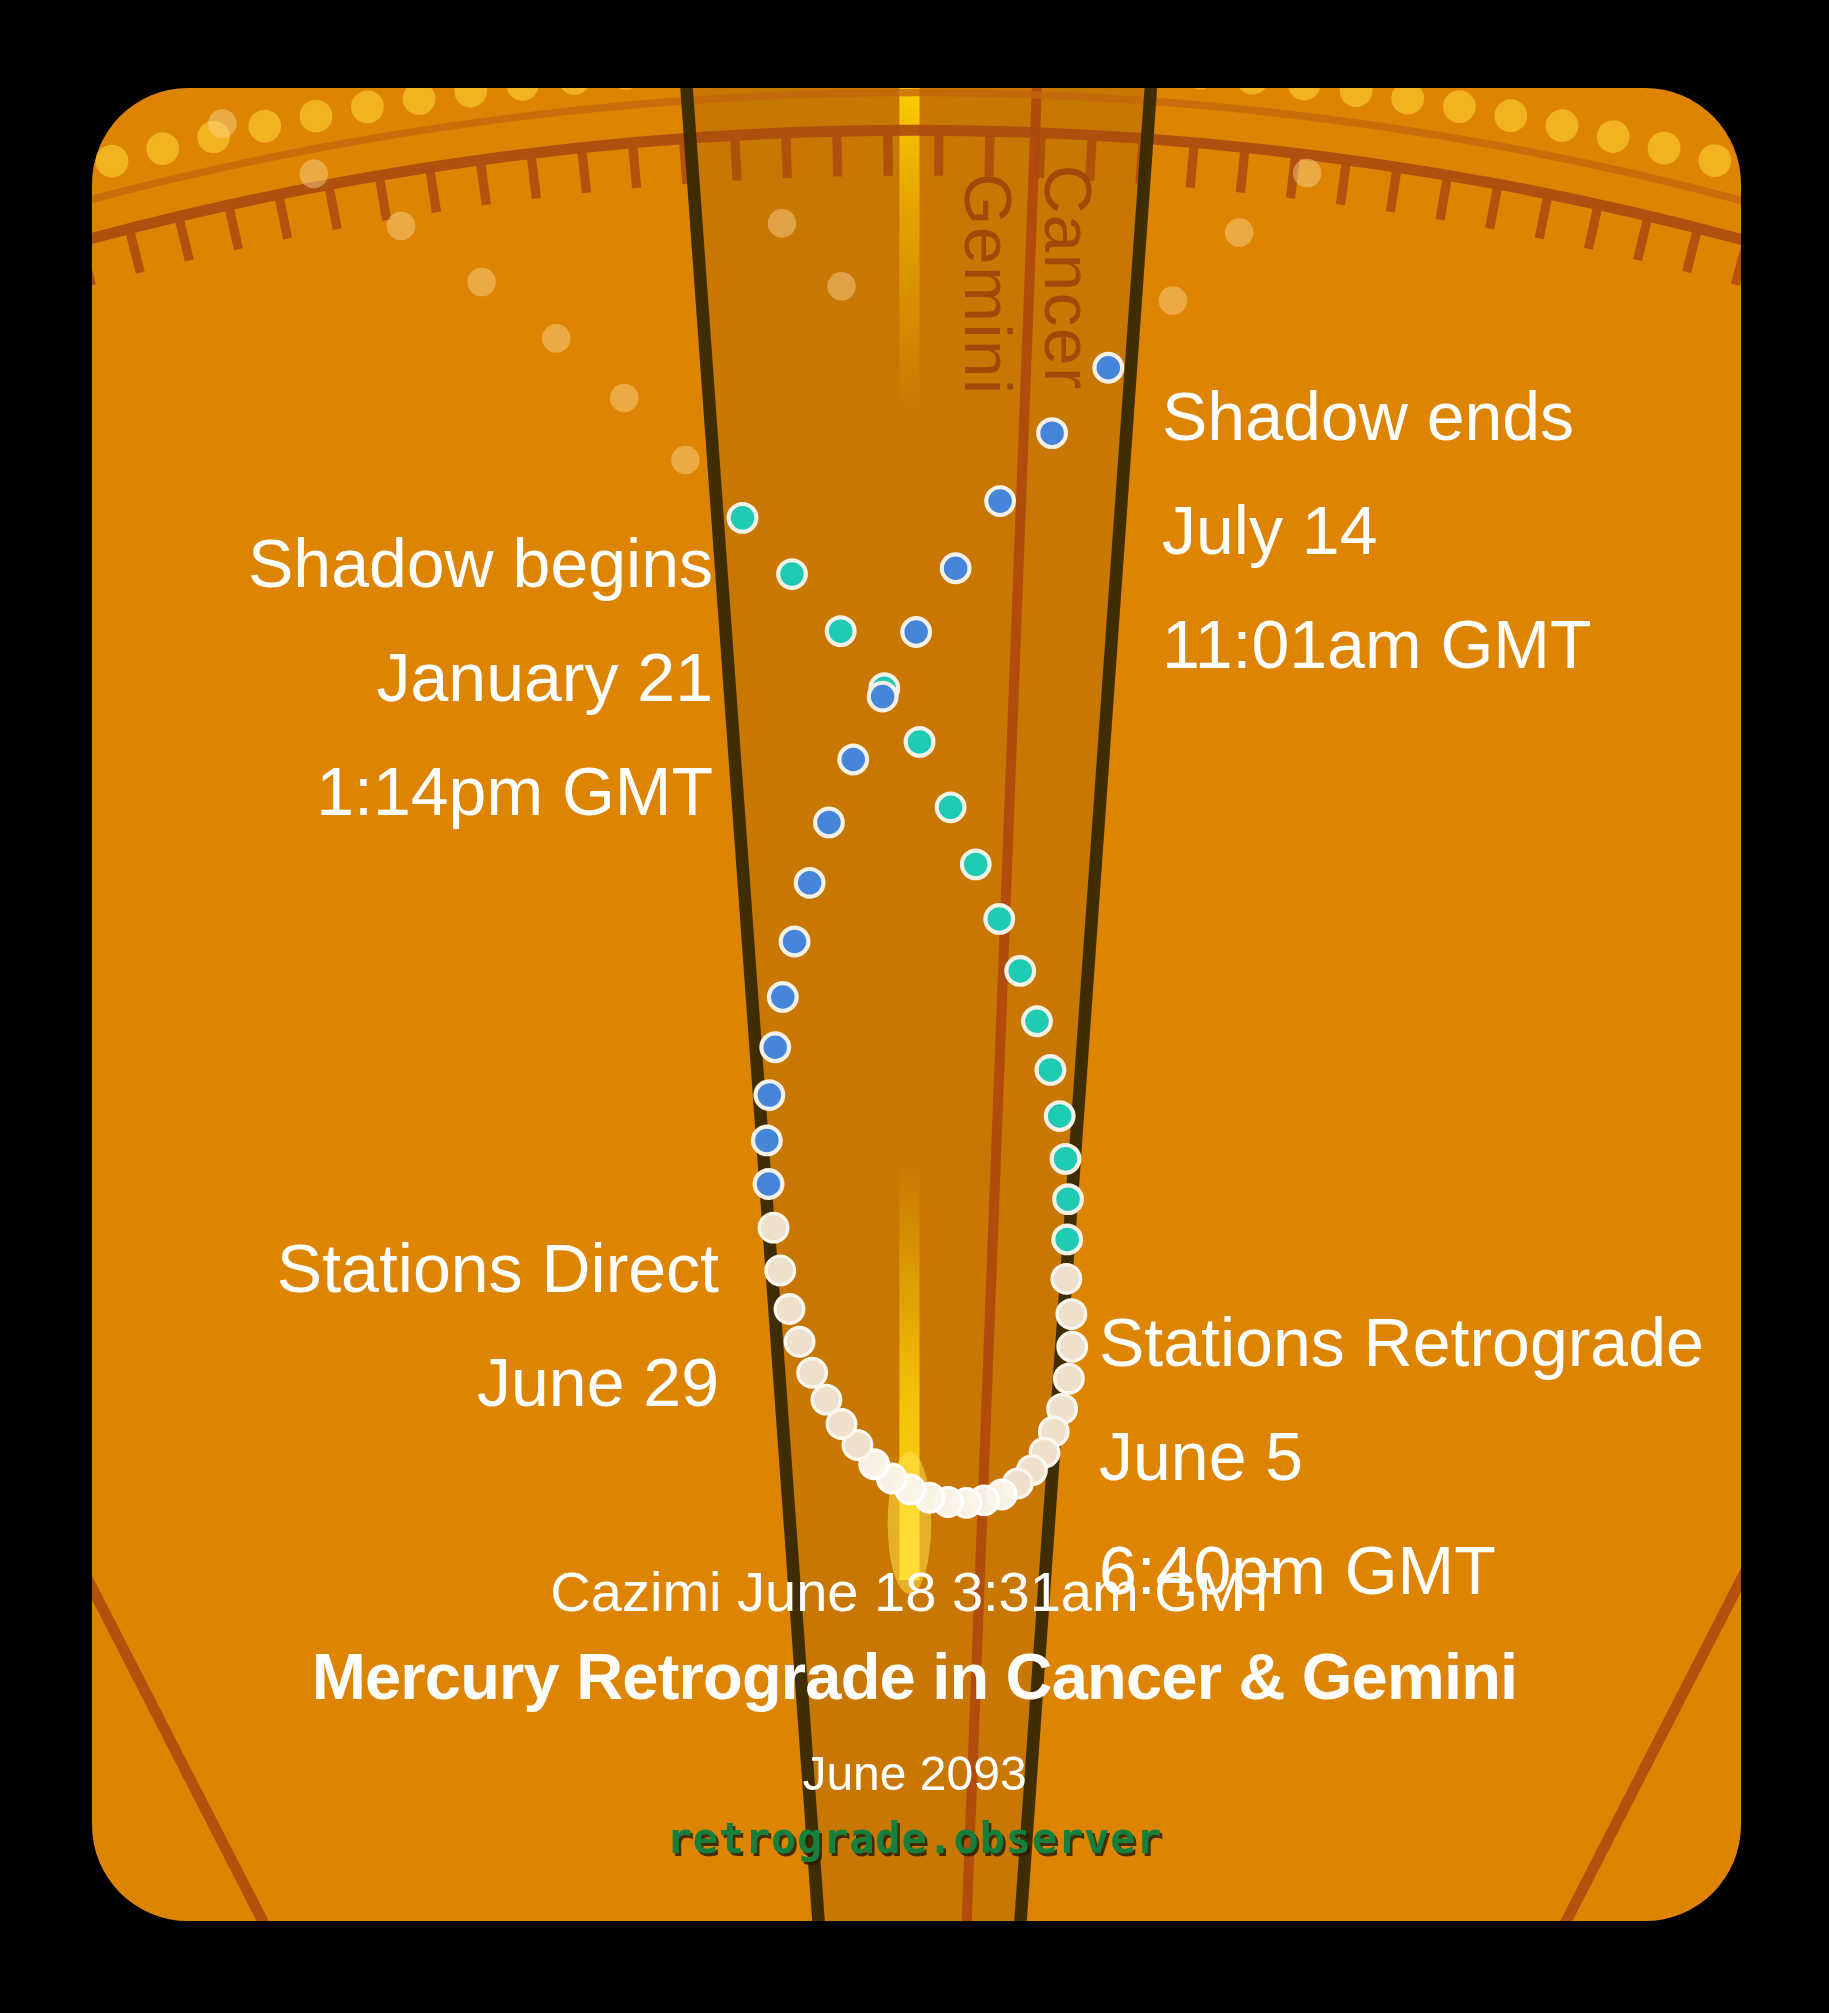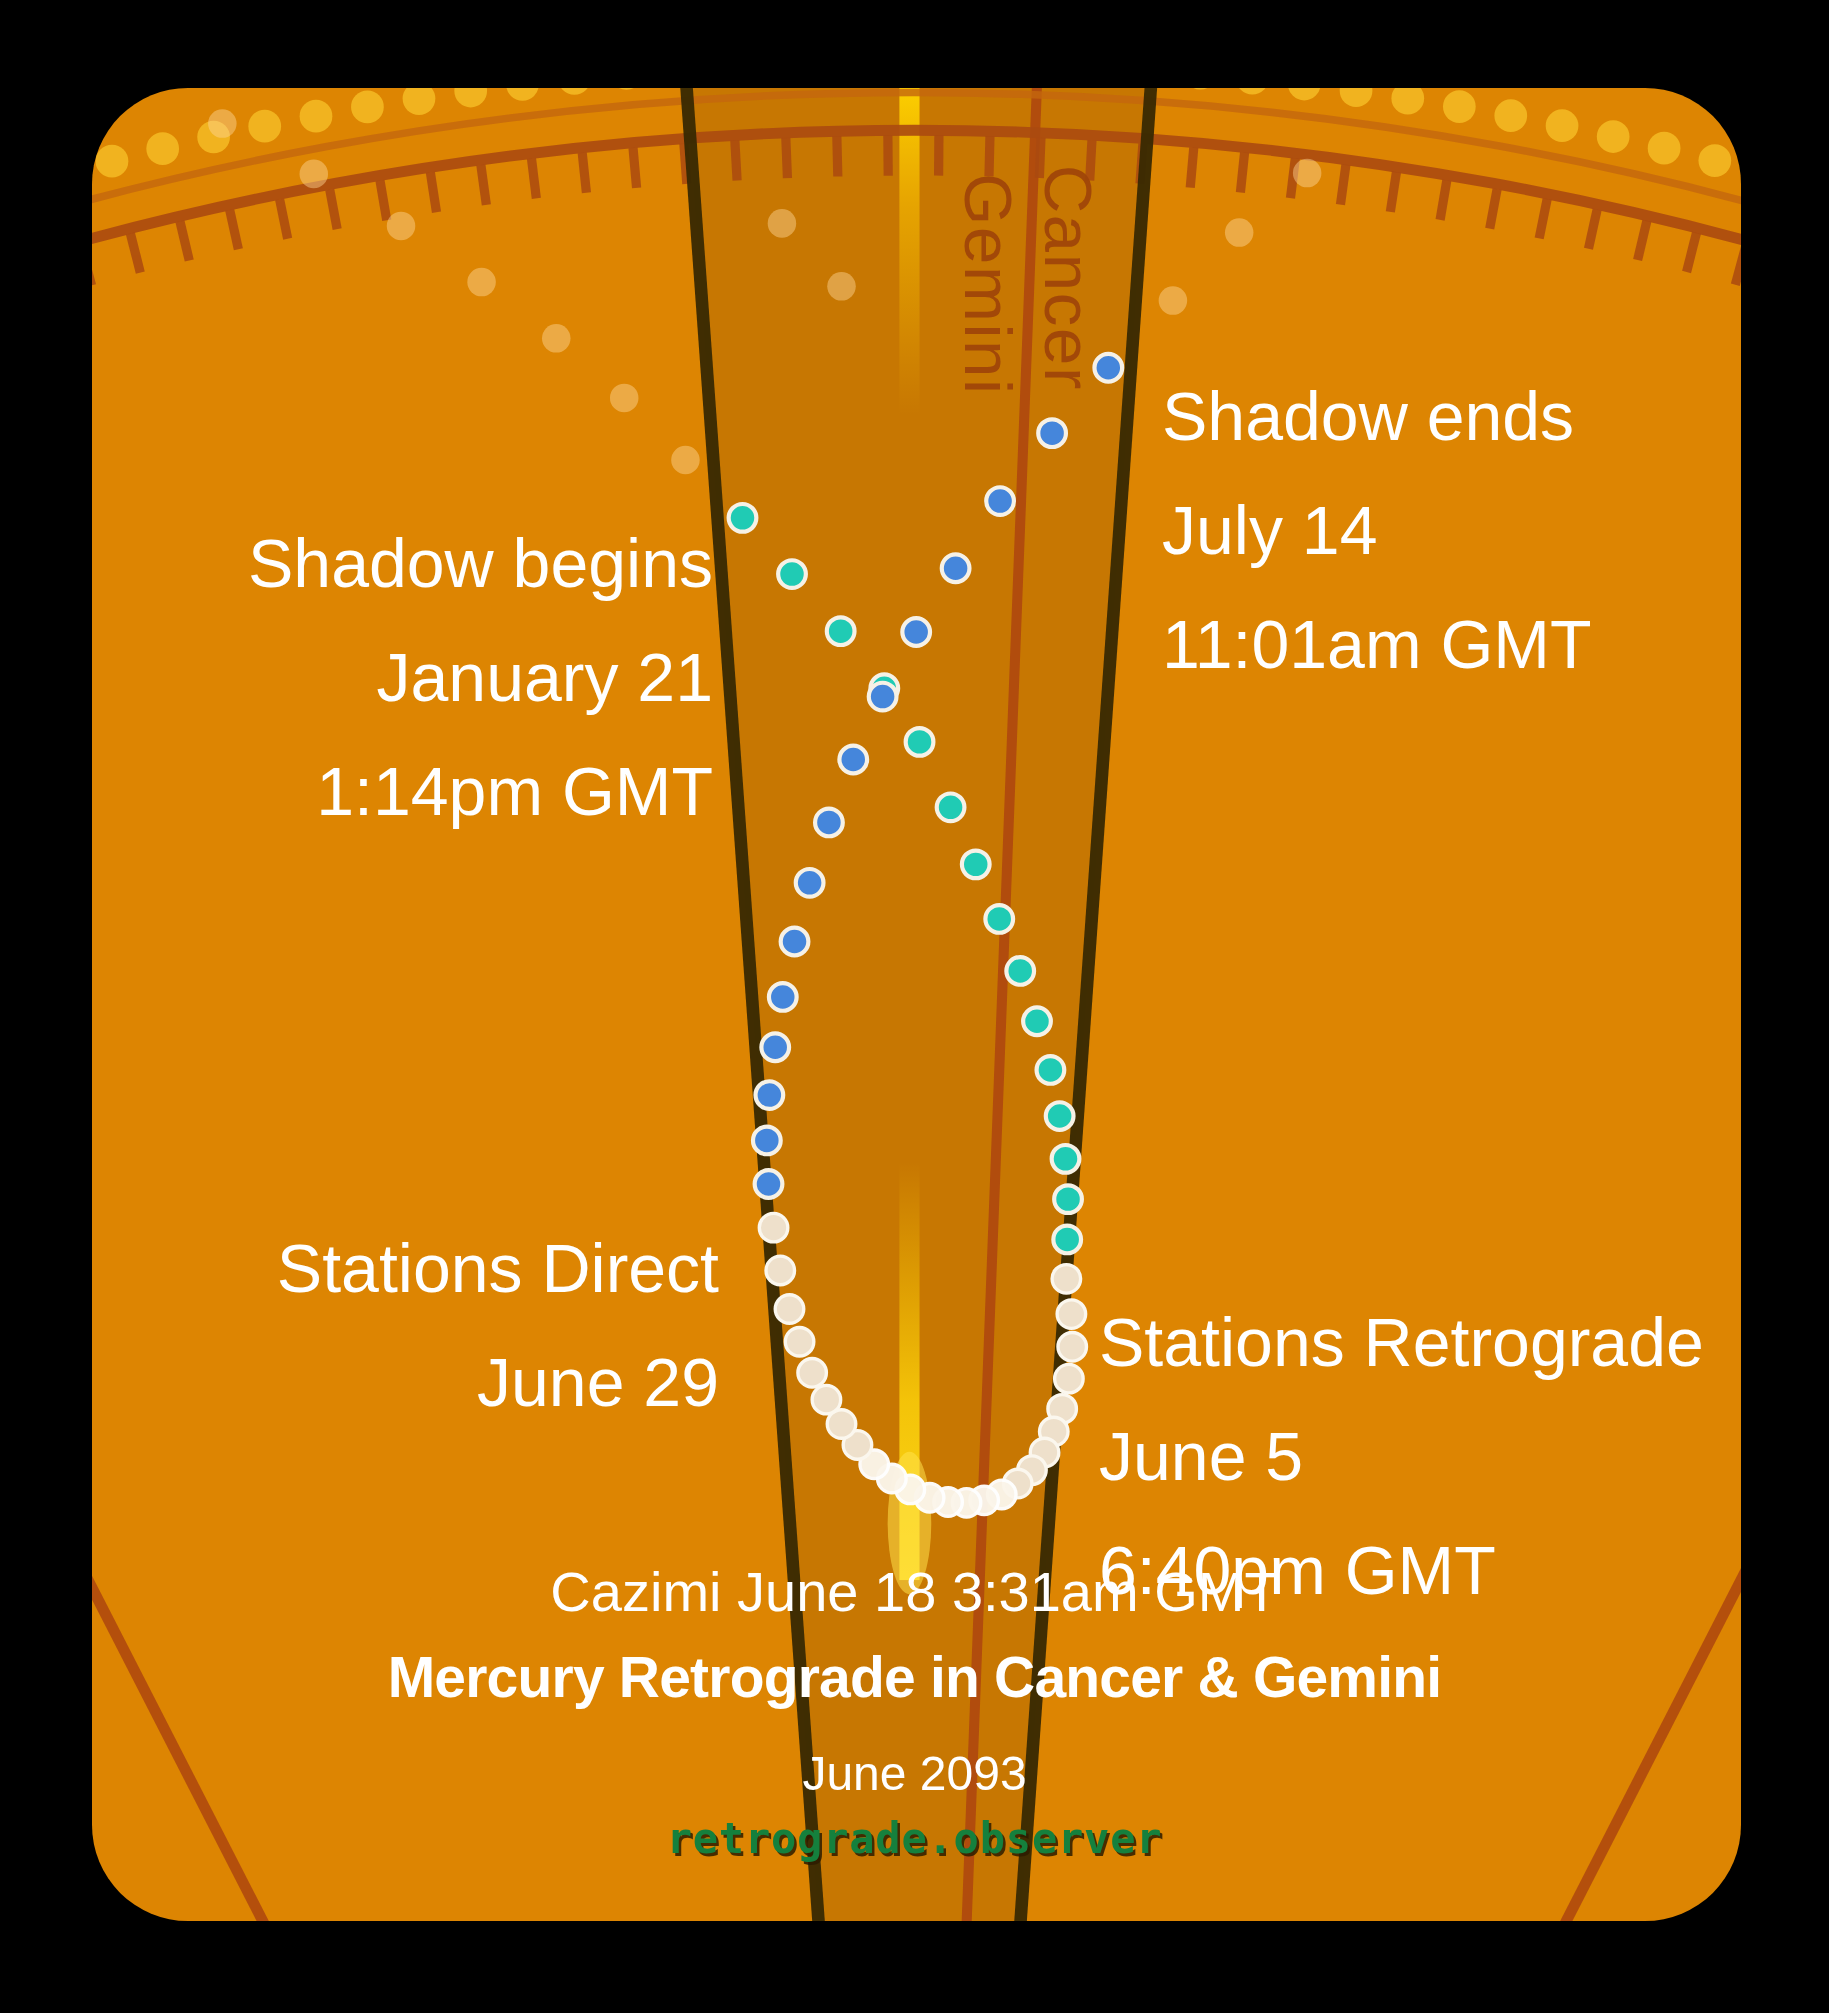--- a/index.html
+++ b/index.html
@@ -9,21 +9,21 @@
         background:#dd8502;border-radius:96px;overflow:hidden;}
   #scene{position:absolute;left:-92px;top:-88px;width:1829px;height:2014px;}
   .lbl{position:absolute;color:#ffffff;font-size:68px;line-height:57px;
        font-weight:400;white-space:pre-line;}
   .ctr{left:0;right:0;text-align:center;}
   #lbl-shadow-begins{right:1116px;top:478px;text-align:right;}
   #lbl-shadow-ends{left:1162px;top:331px;text-align:left;}
   #lbl-stations-direct{right:1110px;top:1183px;text-align:right;}
   #lbl-stations-retrograde{left:1099px;top:1257px;text-align:left;}
   #lbl-cazimi{top:1567px;font-size:56px;line-height:49px;}
-  #lbl-title{top:1630px;font-size:57px;line-height:94px;font-weight:700;letter-spacing:-0.8px;}
+  #lbl-title{top:1630px;font-size:65px;line-height:94px;font-weight:700;letter-spacing:-0.8px;}
   #lbl-subtitle{top:1744px;font-size:48px;line-height:59px;}
   #lbl-footer{top:1814px;font-size:42px;line-height:49px;font-weight:700;
       font-family:"DejaVu Sans Mono", monospace;color:#15803d;letter-spacing:0.8px;
       text-shadow:2.5px 3.4px 0 rgba(45,28,0,0.85);}
 </style>
 </head>
 <body>
 
 <div id="card">
   <svg id="scene" viewBox="0 0 2180 2400" xmlns="http://www.w3.org/2000/svg">

